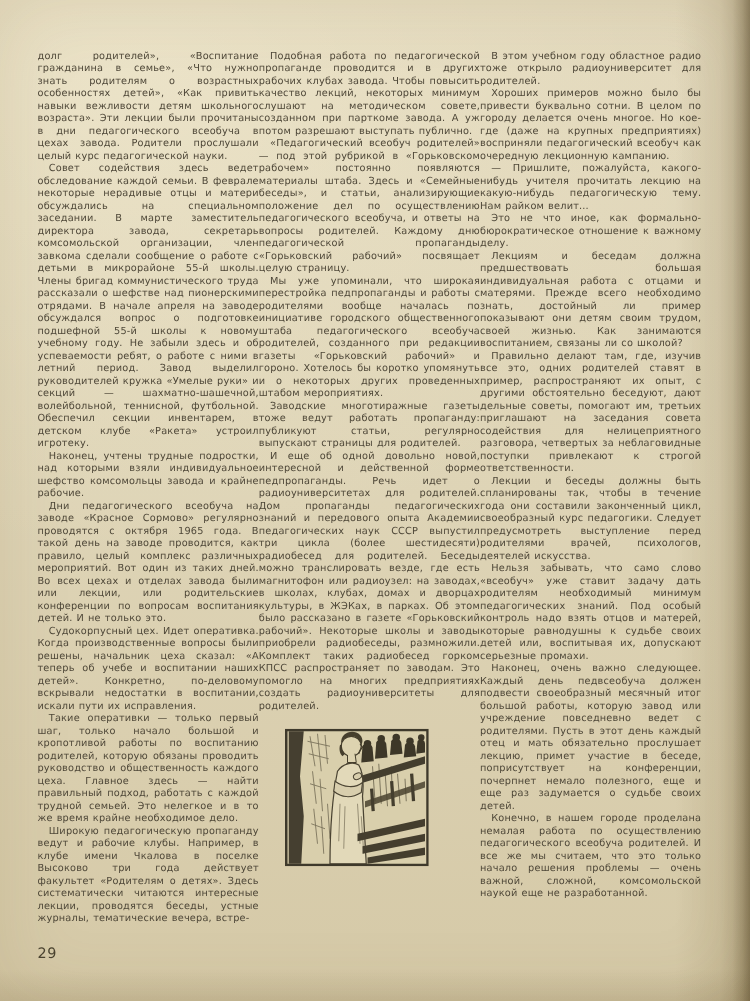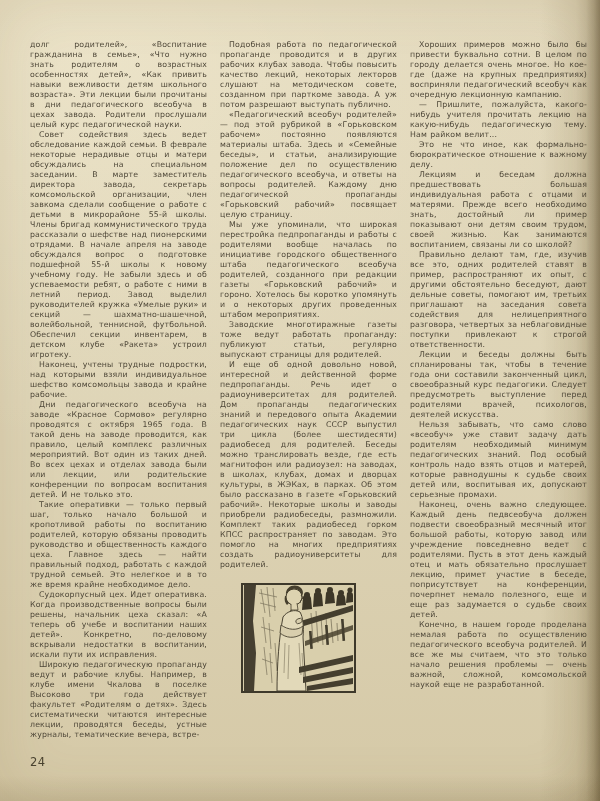--- a/index.html
+++ b/index.html
@@ -16,21 +16,20 @@
       radial-gradient(130% 80% at 18% 8%, rgba(255,250,226,0.30), rgba(255,250,226,0) 60%),
       linear-gradient(to right, rgba(0,0,0,0) 90%, rgba(90,70,25,0.10) 96%, rgba(70,52,16,0.30) 100%),
       linear-gradient(to bottom, #e3d9bd 0%, #ded4b6 50%, #d5c9a7 100%);
     box-shadow: inset 0 0 60px rgba(120,95,40,0.14);
   }
   .columns {
     position: absolute;
     left: 30px; top: 40px;
     width: 556px;
     display: flex;
-    gap: 13px;
   }
   .col {
     width: 177px;
     flex: 0 0 177px;
   }
   .col p {
     margin: 0;
     font-size: 7.8px;
     line-height: 10px;
     letter-spacing: 0.15px;
@@ -71,27 +70,27 @@
 
 <div class="page">
 
   <div class="columns">
 
     <div class="col">
       <p class="cont">долг родителей», «Воспитание гражданина в семье», «Что нужно знать родителям о возрастных особенностях детей», «Как привить навыки вежливости детям школьного возраста». Эти лекции были прочитаны в дни педагогического всеобуча в цехах завода. Родители прослушали целый курс педагогической науки.</p>
       <p>Совет содействия здесь ведет обследование каждой семьи. В феврале некоторые нерадивые отцы и матери обсуждались на специальном заседании. В марте заместитель директора завода, секретарь комсомольской организации, член завкома сделали сообщение о работе с детьми в микрорайоне 55-й школы. Члены бригад коммунистического труда рассказали о шефстве над пионерскими отрядами. В начале апреля на заводе обсуждался вопрос о подготовке подшефной 55-й школы к новому учебному году. Не забыли здесь и об успеваемости ребят, о работе с ними в летний период. Завод выделил руководителей кружка «Умелые руки» и секций — шахматно-шашечной, волейбольной, теннисной, футбольной. Обеспечил секции инвентарем, в детском клубе «Ракета» устроил игротеку.</p>
       <p>Наконец, учтены трудные подростки, над которыми взяли индивидуальное шефство комсомольцы завода и крайне рабочие.</p>
       <p>Дни педагогического всеобуча на заводе «Красное Сормово» регулярно проводятся с октября 1965 года. В такой день на заводе проводится, как правило, целый комплекс различных мероприятий. Вот один из таких дней. Во всех цехах и отделах завода были или лекции, или родительские конференции по вопросам воспитания детей. И не только это.</p>
+      <p>Судокорпусный цех. Идет оперативка. Когда производственные вопросы были решены, начальник цеха сказал: «А теперь об учебе и воспитании наших детей». Конкретно, по-деловому вскрывали недостатки в воспитании, искали пути их исправления.</p>
       <p>Такие оперативки — только первый шаг, только начало большой и кропотливой работы по воспитанию родителей, которую обязаны проводить руководство и общественность каждого цеха. Главное здесь — найти правильный подход, работать с каждой трудной семьей. Это нелегкое и в то же время крайне необходимое дело.</p>
-      <p>Судокорпусный цех. Идет оперативка. Когда производственные вопросы были решены, начальник цеха сказал: «А теперь об учебе и воспитании наших детей». Конкретно, по-деловому вскрывали недостатки в воспитании, искали пути их исправления.</p>
       <p>Широкую педагогическую пропаганду ведут и рабочие клубы. Например, в клубе имени Чкалова в поселке Высоково три года действует факультет «Родителям о детях». Здесь систематически читаются интересные лекции, проводятся беседы, устные журналы, тематические вечера, встре-</p>
     </div>
 
     <div class="col">
-      <p>Подобная работа по педагогической пропаганде проводится и в других рабочих клубах завода. Чтобы повысить качество лекций, некоторых лекторов слушают на методическом совете, созданном при парткоме завода. А уж потом разрешают выступать публично.</p>
+      <p>Подобная работа по педагогической пропаганде проводится и в других рабочих клубах завода. Чтобы повысить качество лекций, некоторых минимум слушают на методическом совете, созданном при парткоме завода. А уж потом разрешают выступать публично.</p>
       <p>«Педагогический всеобуч родителей» — под этой рубрикой в «Горьковском рабочем» постоянно появляются материалы штаба. Здесь и «Семейные беседы», и статьи, анализирующие положение дел по осуществлению педагогического всеобуча, и ответы на вопросы родителей. Каждому дню педагогической пропаганды «Горьковский рабочий» посвящает целую страницу.</p>
       <p>Мы уже упоминали, что широкая перестройка педпропаганды и работы с родителями вообще началась по инициативе городского общественного штаба педагогического всеобуча родителей, созданного при редакции газеты «Горьковский рабочий» и гороно. Хотелось бы коротко упомянуть и о некоторых других проведенных штабом мероприятиях.</p>
       <p>Заводские многотиражные газеты тоже ведут работать пропаганду: публикуют статьи, регулярно выпускают страницы для родителей.</p>
       <p>И еще об одной довольно новой, интересной и действенной форме педпропаганды. Речь идет о радиоуниверситетах для родителей. Дом пропаганды педагогических знаний и передового опыта Академии педагогических наук СССР выпустил три цикла (более шестидесяти) радиобесед для родителей. Беседы можно транслировать везде, где есть магнитофон или радиоузел: на заводах, в школах, клубах, домах и дворцах культуры, в ЖЭКах, в парках. Об этом было рассказано в газете «Горьковский рабочий». Некоторые школы и заводы приобрели радиобеседы, размножили. Комплект таких радиобесед горком КПСС распространяет по заводам. Это помогло на многих предприятиях создать радиоуниверситеты для родителей.</p>
 
       <div class="illustration-wrap" role="img" aria-label="Woodcut print: a young short-haired woman in a light sleeveless dress stands in the foreground with her arms crossed; behind her, silhouetted figures sit on a park railing among trees, with bench slats in the lower right corner.">
         <svg width="115" height="110" viewBox="0 0 115 110" xmlns="http://www.w3.org/2000/svg">
 
           <rect x="0" y="0" width="115" height="110" fill="#d9cfac"></rect>
 
@@ -154,30 +153,31 @@
             <path d="M62,94 L112,84 L112,90 L62,100 Z"></path>
             <path d="M66,103 L112,95 L112,101 L66,108 Z"></path>
           </g>
 
           <rect x="1" y="1" width="113" height="108" fill="none" stroke="#3e392b" stroke-width="2"></rect>
         </svg>
       </div>
     </div>
 
     <div class="col">
+      <p>В этом учебном году областное радио тоже открыло радиоуниверситет для родителей.</p>
       <p>Хороших примеров можно было бы привести буквально сотни. В целом по городу делается очень многое. Но кое-где (даже на крупных предприятиях) восприняли педагогический всеобуч как очередную лекционную кампанию.</p>
       <p>— Пришлите, пожалуйста, какого-нибудь учителя прочитать лекцию на какую-нибудь педагогическую тему. Нам райком велит...</p>
       <p>Это не что иное, как формально-бюрократическое отношение к важному делу.</p>
       <p>Лекциям и беседам должна предшествовать большая индивидуальная работа с отцами и матерями. Прежде всего необходимо знать, достойный ли пример показывают они детям своим трудом, своей жизнью. Как занимаются воспитанием, связаны ли со школой?</p>
       <p>Правильно делают там, где, изучив все это, одних родителей ставят в пример, распространяют их опыт, с другими обстоятельно беседуют, дают дельные советы, помогают им, третьих приглашают на заседания совета содействия для нелицеприятного разговора, четвертых за неблаговидные поступки привлекают к строгой ответственности.</p>
       <p>Лекции и беседы должны быть спланированы так, чтобы в течение года они составили законченный цикл, своеобразный курс педагогики. Следует предусмотреть выступление перед родителями врачей, психологов, деятелей искусства.</p>
       <p>Нельзя забывать, что само слово «всеобуч» уже ставит задачу дать родителям необходимый минимум педагогических знаний. Под особый контроль надо взять отцов и матерей, которые равнодушны к судьбе своих детей или, воспитывая их, допускают серьезные промахи.</p>
       <p>Наконец, очень важно следующее. Каждый день педвсеобуча должен подвести своеобразный месячный итог большой работы, которую завод или учреждение повседневно ведет с родителями. Пусть в этот день каждый отец и мать обязательно прослушает лекцию, примет участие в беседе, поприсутствует на конференции, почерпнет немало полезного, еще и еще раз задумается о судьбе своих детей.</p>
       <p>Конечно, в нашем городе проделана немалая работа по осуществлению педагогического всеобуча родителей. И все же мы считаем, что это только начало решения проблемы — очень важной, сложной, комсомольской наукой еще не разработанной.</p>
     </div>
 
   </div>
 
-  <div class="page-number">24</div>
+  <div class="page-number">29</div>
 
   <div class="edge-shadow"></div>
   <div class="bottom-shade"></div>
 </div>
 
 </body></html>

